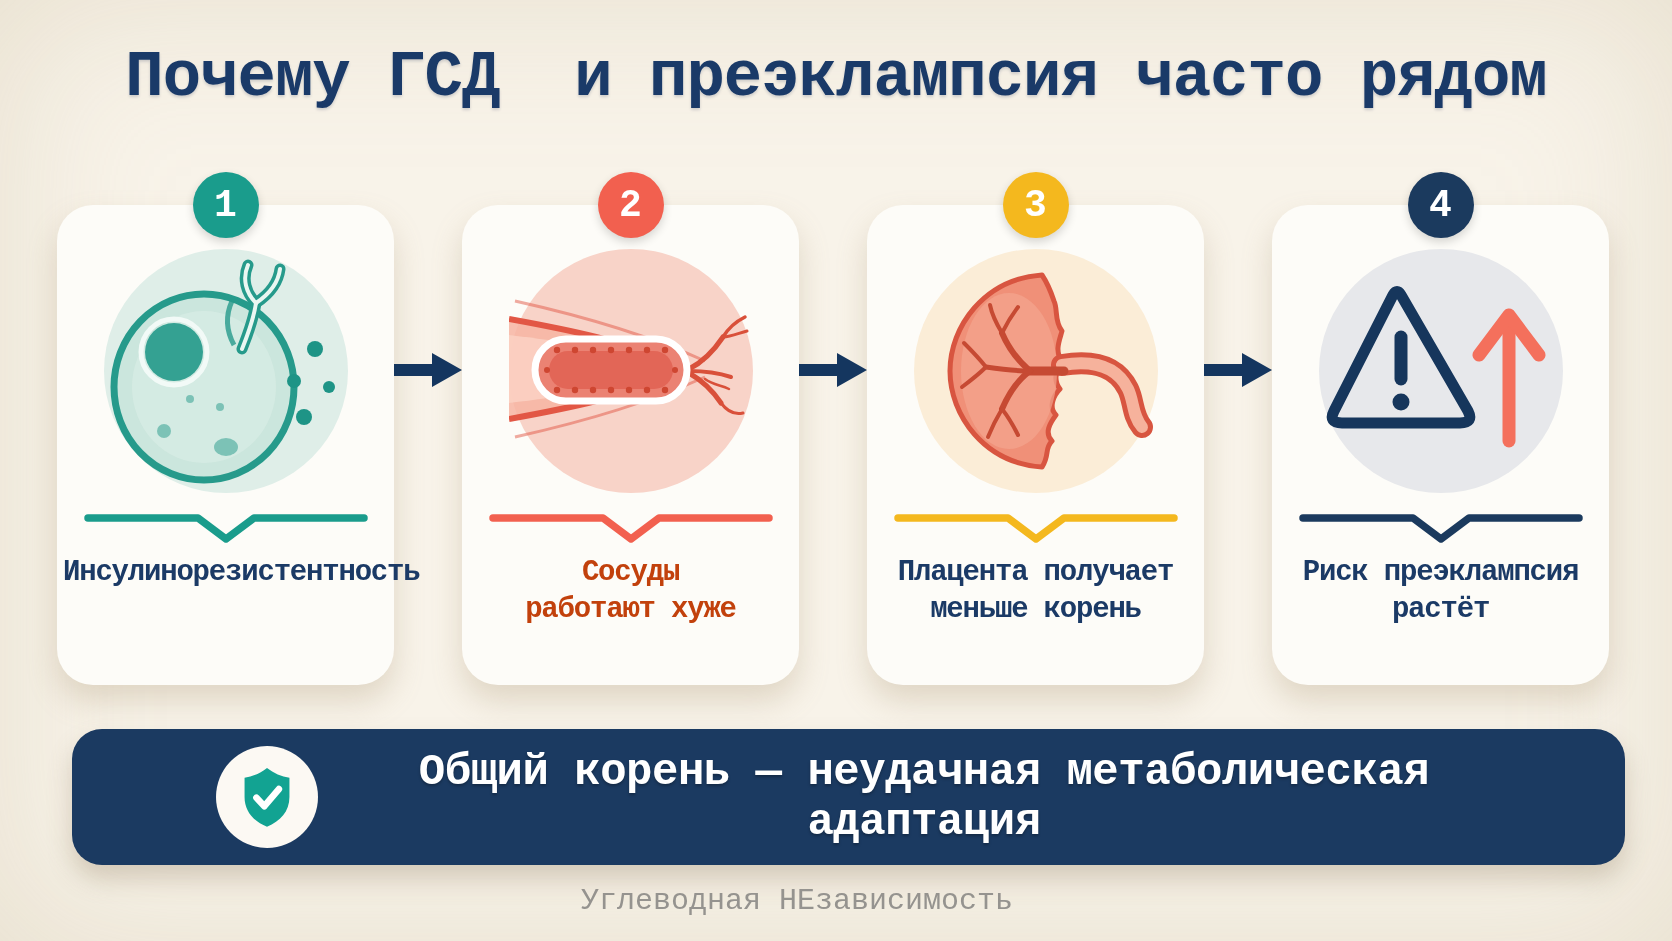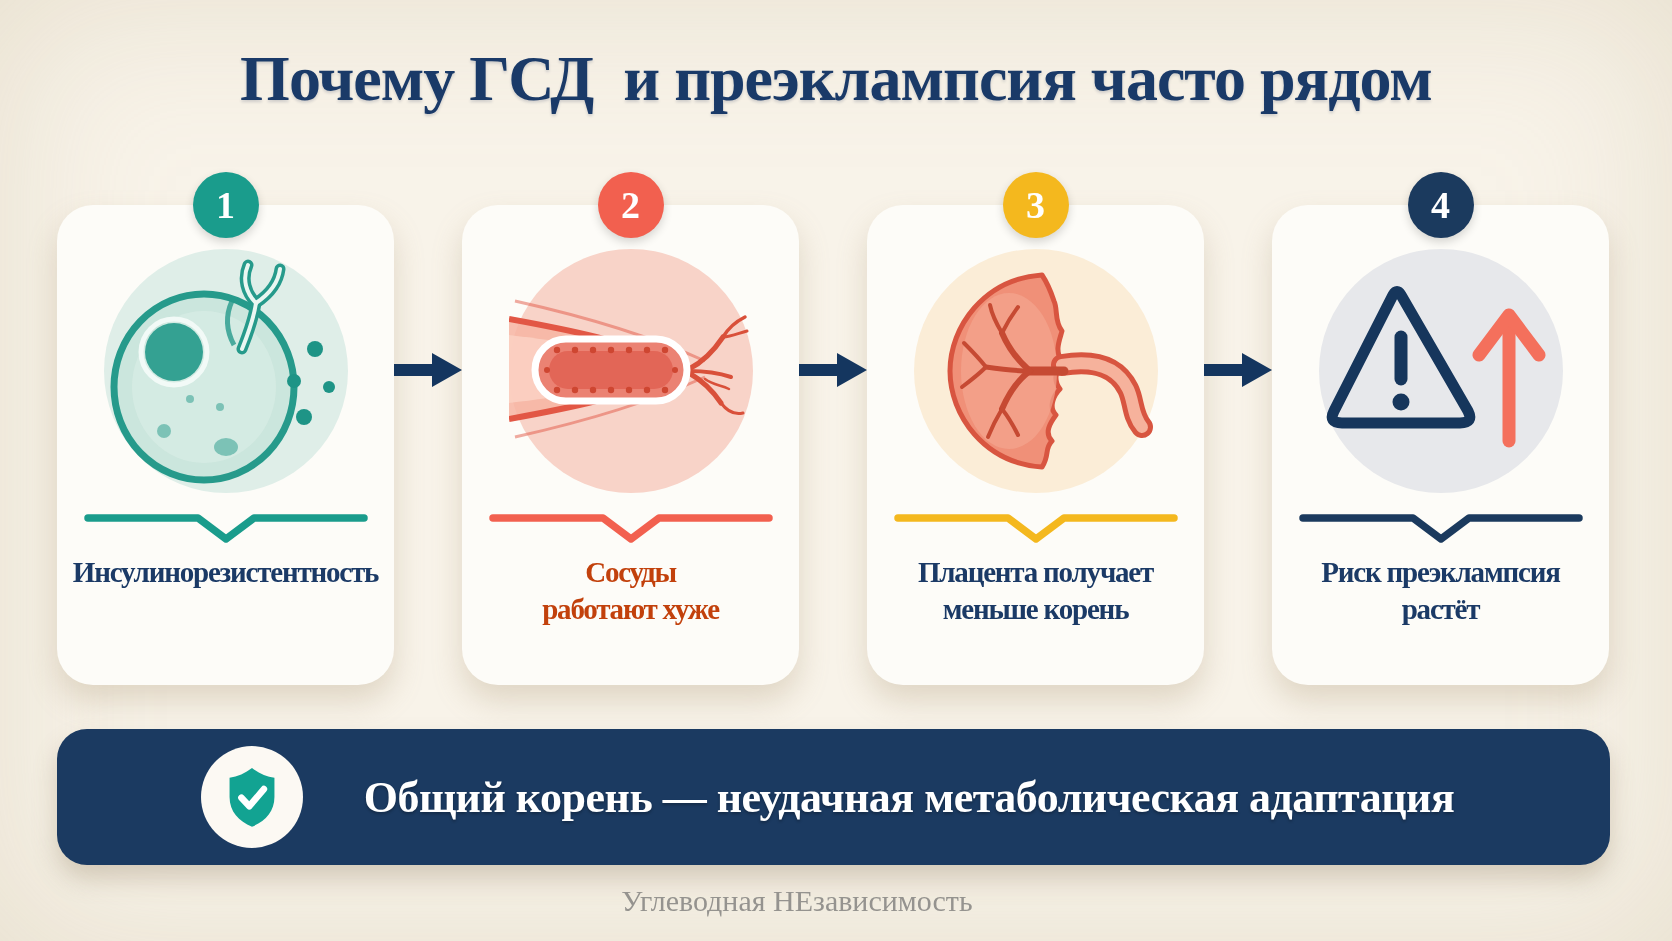--- a/index.html
+++ b/index.html
@@ -1,20 +1,20 @@
 <!DOCTYPE html>
 <html><head>
 <meta charset="utf-8">
 <style>
   html,body{margin:0;padding:0;}
   .page{
     position:relative;
     width:1672px;height:941px;
     overflow:hidden;
-    font-family:Liberation Serif, serif;
+    font-family:Liberation Mono, monospace;
     box-shadow: inset 0 0 160px rgba(190,175,140,0.28);
   }
   .title{
     position:absolute;top:42px;left:0;width:100%;
     text-align:center;
     font-size:64px;font-weight:bold;letter-spacing:-1px;
     white-space:pre;
     text-shadow:0 2px 3px rgba(20,40,80,0.18);
   }
   .card{
@@ -218,21 +218,21 @@
   <svg class="flow-arrow arrow1" viewBox="0 0 72 40">
     <path d="M2,14 L40,14 L40,3 L70,20 L40,37 L40,26 L2,26 Z" stroke-linejoin="round" fill="#14365F"></path>
   </svg>
   <svg class="flow-arrow arrow2" viewBox="0 0 72 40">
     <path d="M2,14 L40,14 L40,3 L70,20 L40,37 L40,26 L2,26 Z" stroke-linejoin="round" fill="#14365F"></path>
   </svg>
   <svg class="flow-arrow arrow3" viewBox="0 0 72 40">
     <path d="M2,14 L40,14 L40,3 L70,20 L40,37 L40,26 L2,26 Z" stroke-linejoin="round" fill="#14365F"></path>
   </svg>
 
-  <div class="banner" style="background-color: rgb(27, 58, 97);">
+  <div class="banner" style="background-color: rgb(27, 58, 97); margin-left: 15px;">
     <div class="banner-icon-circle" style="background-color: rgb(252, 249, 243);">
       <svg width="66" height="70" viewBox="0 0 100 100">
         <path d="M50,6 C60,14 72,19 84,21 L84,50 C84,72 70,87 50,95 C30,87 16,72 16,50 L16,21 C28,19 40,14 50,6 Z" fill="#12A392"></path>
         <path d="M34,51 L46,64 L68,38" stroke="#FFFFFF" stroke-width="10" fill="none" stroke-linecap="round" stroke-linejoin="round"></path>
       </svg>
     </div>
     <div class="banner-text" style="color: rgb(255, 255, 255);">Общий корень — неудачная метаболическая адаптация</div>
   </div>
 
   <div class="footer" style="color: rgb(149, 147, 143);">Углеводная НЕзависимость</div>

